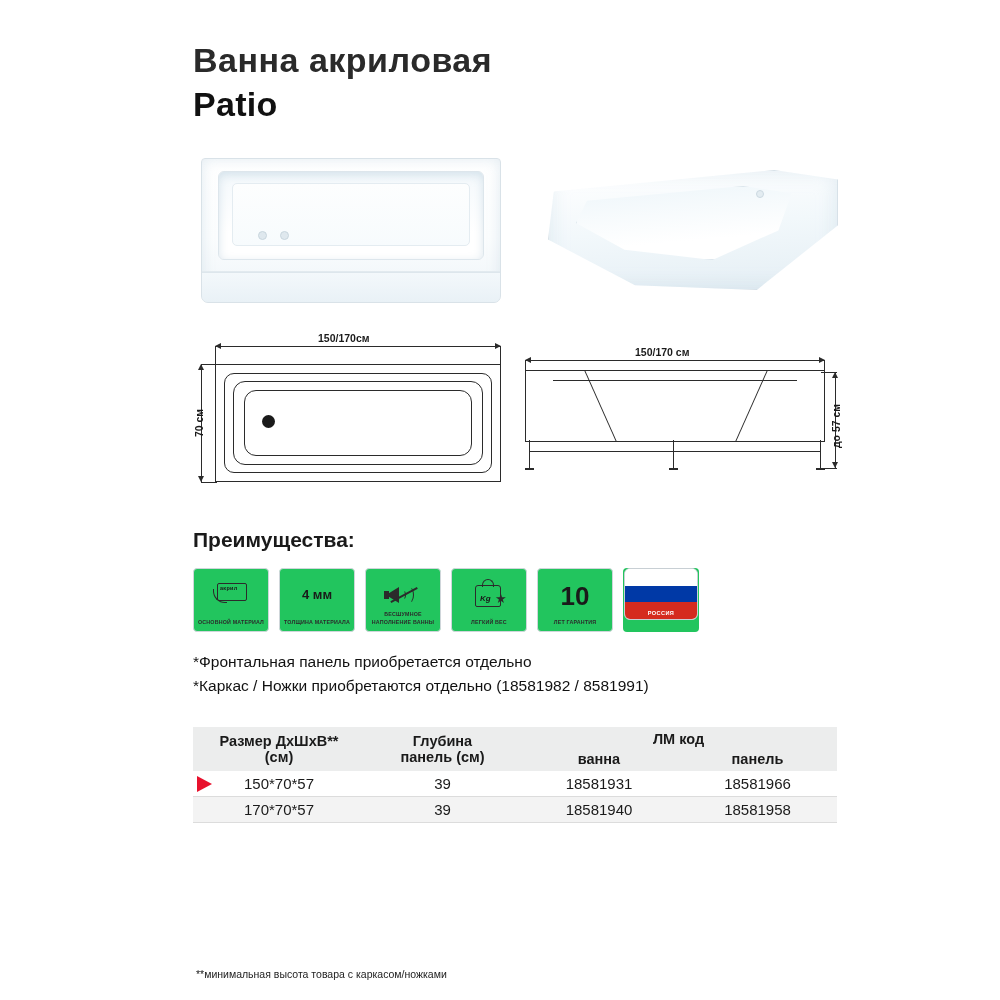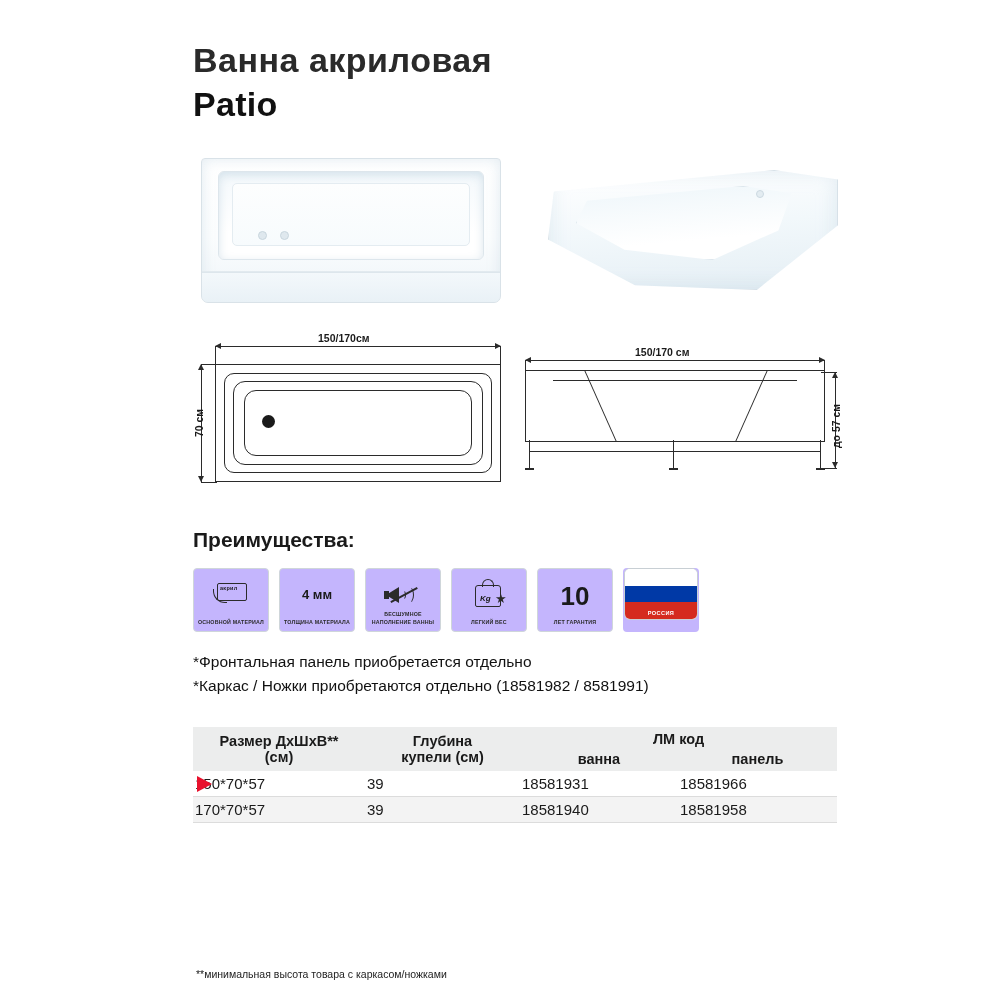--- a/index.html
+++ b/index.html
@@ -189,21 +189,21 @@
   .ext { position: absolute; background: #2b2b2b; }
 
   
   .adv-title { position: absolute; left: 193px; top: 528px; font-size: 21px; font-weight: bold; }
 
   .badges { position: absolute; left: 193px; top: 568px; display: flex; gap: 10px; align-items: flex-start; }
   .badge {
     width: 76px; height: 64px;
     border: 1px solid #cfd6da;
     border-radius: 4px;
-    background: #c4b5fd;
+    background: #22c55e;
     position: relative;
     display: flex; flex-direction: column; align-items: center; justify-content: flex-start;
     padding-top: 6px;
     overflow: hidden;
   }
   .badge .cap {
     position: absolute; bottom: 4px; left: 2px; right: 2px;
     font-size: 5.3px; line-height: 1.5; text-align: center;
     color: #2b2b2b; font-weight: bold; text-transform: uppercase;
     letter-spacing: 0.2px;
@@ -282,21 +282,21 @@
     background: #eceded;
     font-weight: bold;
     font-size: 14.5px;
     padding: 4px 2px;
     text-align: center;
     color: #1a1a1a;
     border: none;
   }
   table.sizes th.sub { padding-top: 0; text-align: center; }
   table.sizes td {
-    text-align: left;
+    text-align: center;
     padding: 4px 2px;
     font-size: 15px;
     border-bottom: 1px solid #dcdcdc;
   }
   table.sizes tr.row-alt td { background: #f3f3f3; }
   table.sizes td.first { position: relative; }
   .marker {
     position: absolute; left: 4px; top: 50%; transform: translateY(-50%);
     width: 0; height: 0;
     border-top: 8px solid transparent; border-bottom: 8px solid transparent;
@@ -441,21 +441,21 @@
 
   <table class="sizes">
     <thead>
       <tr>
         <th rowspan="2" style="width:172px;">
           <div>Размер ДхШхВ**</div>
           <div>(см)</div>
         </th>
         <th rowspan="2" style="width:155px;" class="divider-v">
           <div>Глубина</div>
-          <div>купели (см)</div>
+          <div>панель (см)</div>
         </th>
         <th colspan="2" class="divider-v">ЛМ код</th>
       </tr>
       <tr>
         <th class="sub" style="width:158px;">ванна</th>
         <th class="sub" style="width:159px;">панель</th>
       </tr>
     </thead>
     <tbody>
       <tr>

